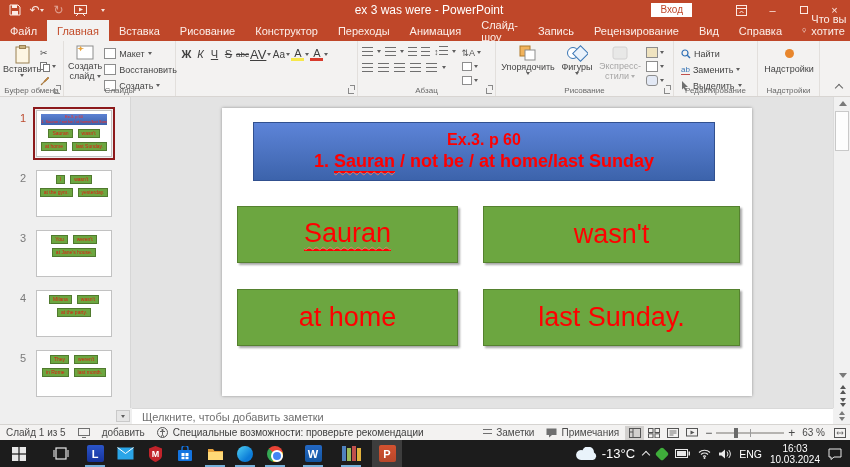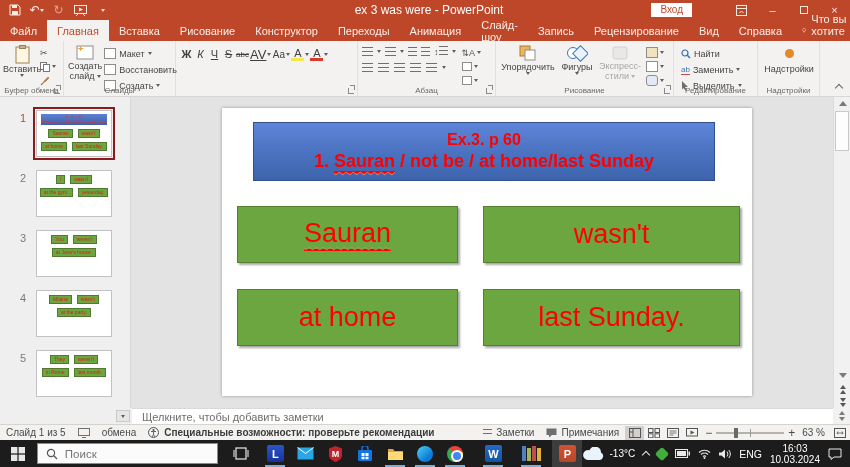--- a/index.html
+++ b/index.html
@@ -501,29 +501,29 @@
   <div class="seg">
       <span>Слайд 1 из 5</span>
     </div>
   <div class="seg">
     <svg width="12" height="10" viewBox="0 0 12 10">
         <rect x="0.5" y="0.5" width="11" height="7" fill="none" stroke="#6f6f6f"></rect>
         <path d="M4 9.5h4" stroke="#6f6f6f"></path>
       </svg>
   </div>
   <div class="seg">
-      <span>обмена</span>
+      <span>добавить</span>
     </div>
   <div class="seg" style="gap:5px;font-weight:bold">
     <svg width="11" height="11" viewBox="0 0 11 11">
         <circle cx="5.5" cy="5.5" r="5" fill="none" stroke="#555"></circle>
         <circle cx="5.5" cy="3" r="1.1" fill="#555"></circle>
         <path d="M3 4.5h5M5.5 5v2.5M5.5 7.5L4 10M5.5 7.5L7 10" stroke="#555" stroke-width=".9" fill="none"></path>
       </svg>
-    <span style="font-weight:700;color:#3c3c3c">Специальные возможности: проверьте рекомендации</span>
+    <span style="font-weight:400;color:#3c3c3c">Специальные возможности: проверьте рекомендации</span>
   </div>
   <div style="margin-left:auto;display:flex;align-items:center">
     <div class="seg">
         <span class="bars s" style="height:8px"></span>
         <span>Заметки</span>
       </div>
     <div class="seg">
       <svg width="11" height="10" viewBox="0 0 11 10">
           <rect x="0.5" y="0.5" width="10" height="6.5" fill="#6f6f6f"></rect>
           <path d="M3 7l0 2.5L6 7z" fill="#6f6f6f"></path>
@@ -575,27 +575,20 @@
 </div>
 
 <div id="taskbar">
   <div id="start">
     <svg width="14" height="14" viewBox="0 0 14 14">
         <rect x="0" y="0" width="6.4" height="6.4" fill="#e8e8e8"></rect>
         <rect x="7.6" y="0" width="6.4" height="6.4" fill="#e8e8e8"></rect>
         <rect x="0" y="7.6" width="6.4" height="6.4" fill="#e8e8e8"></rect>
         <rect x="7.6" y="7.6" width="6.4" height="6.4" fill="#e8e8e8"></rect>
       </svg>
-  </div>
-  <div id="tsearch">
-    <svg width="12" height="12" viewBox="0 0 12 12">
-        <circle cx="5" cy="5" r="3.6" fill="none" stroke="#555" stroke-width="1.2"></circle>
-        <path d="M7.8 7.8L11 11" stroke="#555" stroke-width="1.3"></path>
-      </svg>
-    <input placeholder="Поиск" style="">
   </div>
   <div class="tkbtn" style="margin-left:8px">
     <svg width="16" height="13" viewBox="0 0 16 13">
         <rect x="3" y="1" width="10" height="11" fill="none" stroke="#e8e8e8" stroke-width="1.2"></rect>
         <path d="M1 3v7M15 3v7" stroke="#b9b9b9" stroke-width="1.4"></path>
       </svg>
   </div>
   <div class="tkbtn running" style="margin-left:4px">
       <span class="appsq" style="background:linear-gradient(#2b55c9,#16339c)">L</span>
     </div>
@@ -646,21 +639,21 @@
   </div>
   <div class="tkbtn activeapp" style="margin-left:6px">
       <span class="appsq" style="background:linear-gradient(#d35230,#b7472a)">P</span>
     </div>
 
   <div id="tray">
     <div class="flex" style="gap:5px">
       <svg width="22" height="14" viewBox="0 0 22 14">
           <path d="M6 13a5 5 0 1 1 1.5-9.8A6 6 0 0 1 19 5.5 4 4 0 0 1 18 13z" fill="#e9f3fb"></path>
         </svg>
-      <span style="font-size:10px">-13°C</span>
+      <span style="font-size:13px">-13°C</span>
     </div>
     <span class="chevup"></span>
     <span style="width:10px;height:10px;background:#3fae3b;transform:rotate(45deg);display:inline-block;border-radius:2px"></span>
     <svg width="15" height="9" viewBox="0 0 15 9">
         <rect x="0.5" y="0.5" width="12" height="8" fill="none" stroke="#e8e8e8"></rect>
         <rect x="2" y="2" width="9" height="5" fill="#e8e8e8"></rect>
         <rect x="13.5" y="2.5" width="1.5" height="4" fill="#e8e8e8"></rect>
       </svg>
     <svg width="13" height="10" viewBox="0 0 13 10">
         <path d="M1 3.5a8 8 0 0 1 11 0M3 5.5a5.2 5.2 0 0 1 7 0M5 7.5a2.5 2.5 0 0 1 3 0" fill="none" stroke="#e8e8e8" stroke-width="1.1"></path>

